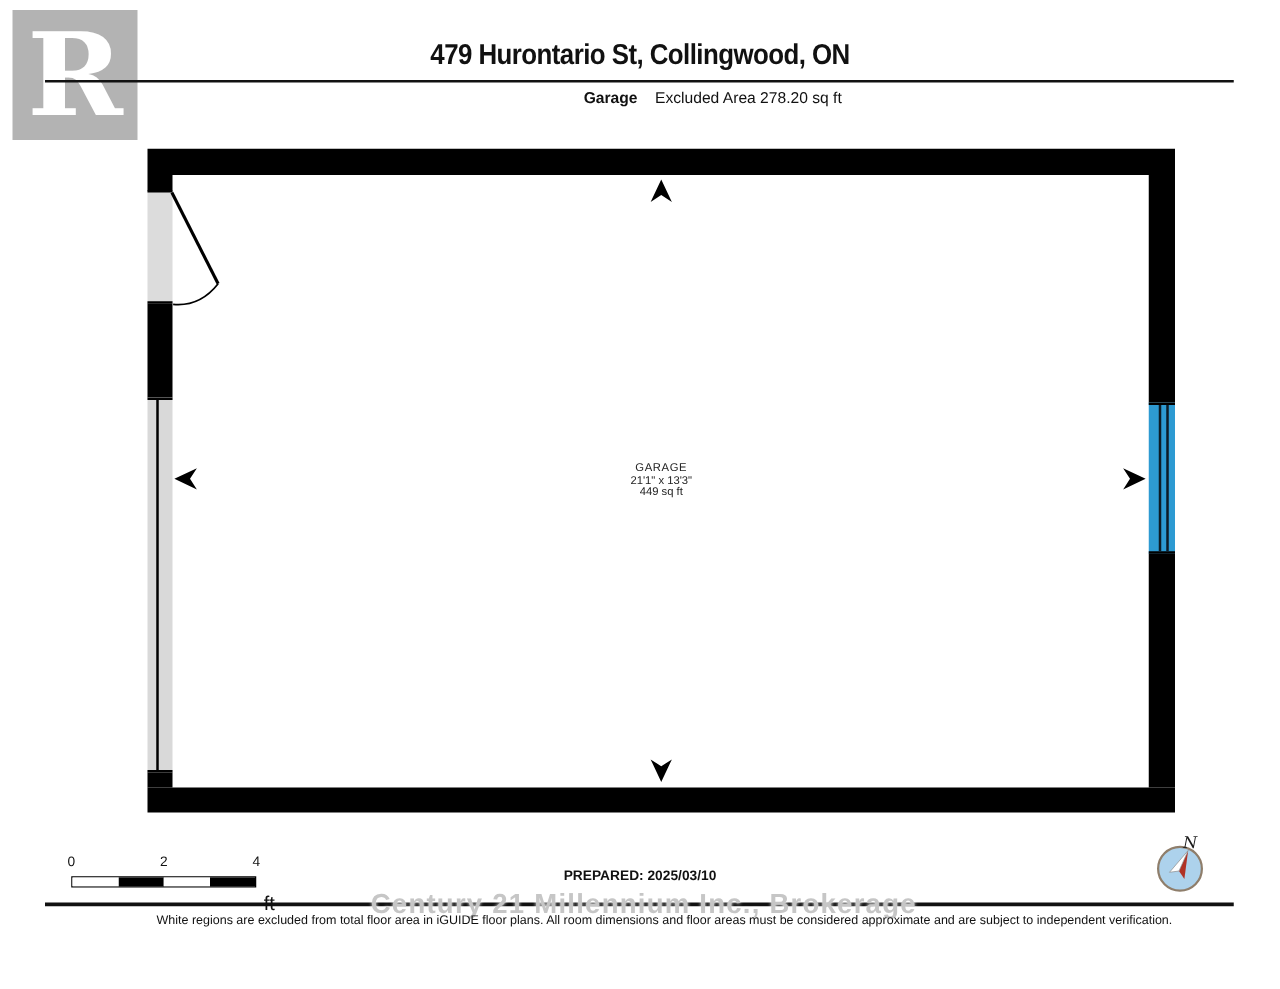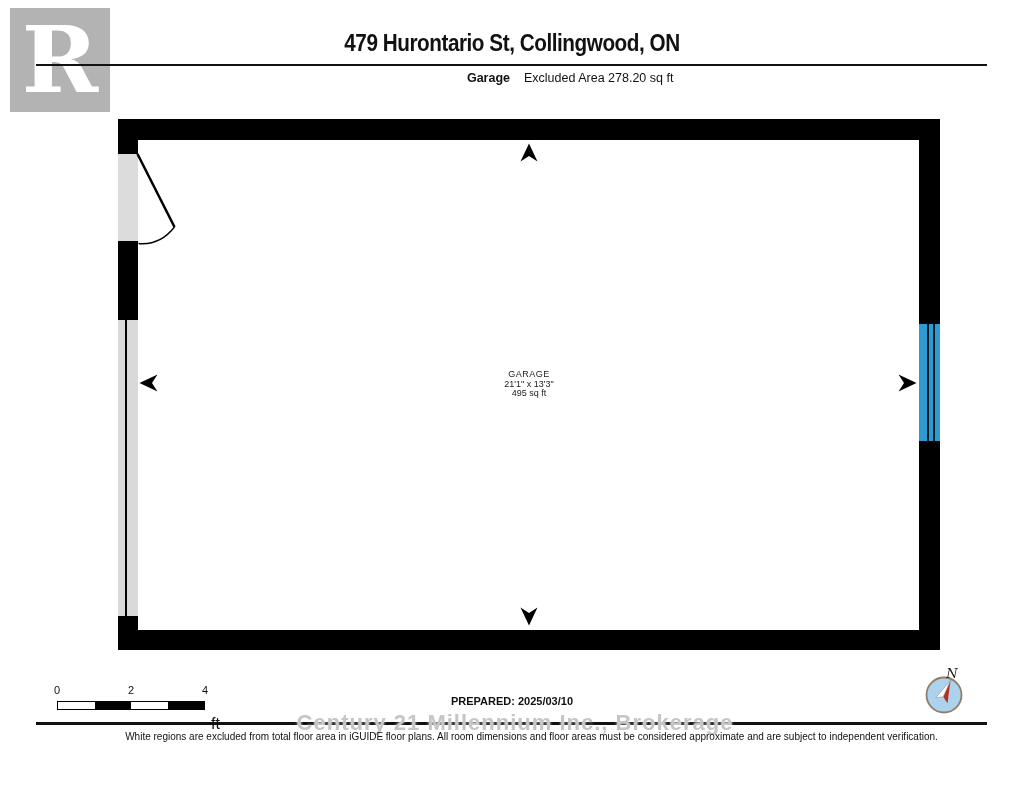--- a/index.html
+++ b/index.html
@@ -104,21 +104,21 @@
   <div class="abs wall wall-right-a"></div>
   <div class="abs window">
     <div class="pane-line pane-1"></div>
     <div class="pane-line pane-2"></div>
   </div>
   <div class="abs wall wall-right-b"></div>
 
   <div class="abs room-label">
     <div class="rname">GARAGE</div>
     <div>21'1" x 13'3"</div>
-    <div>495 sq ft</div>
+    <div>449 sq ft</div>
   </div>
 
   <svg class="abs overlay" viewBox="0 0 1024 791" xmlns="http://www.w3.org/2000/svg">
     <line x1="137.5" y1="154" x2="174.5" y2="227" stroke="#000" stroke-width="2.5"></line>
     <path d="M 174.5 227 Q 160 245.5 138.5 243.5" fill="none" stroke="#000" stroke-width="1.4"></path>
     <polygon fill="#000" points="529,143.5 537.5,161.5 529,156 520.5,161.5"></polygon>
     <polygon fill="#000" points="529,625.5 537.5,607.5 529,613 520.5,607.5"></polygon>
     <polygon fill="#000" points="139.5,383 157.5,374.5 152,383 157.5,391.5"></polygon>
     <polygon fill="#000" points="916.5,383 898.5,374.5 904,383 898.5,391.5"></polygon>
   </svg>

